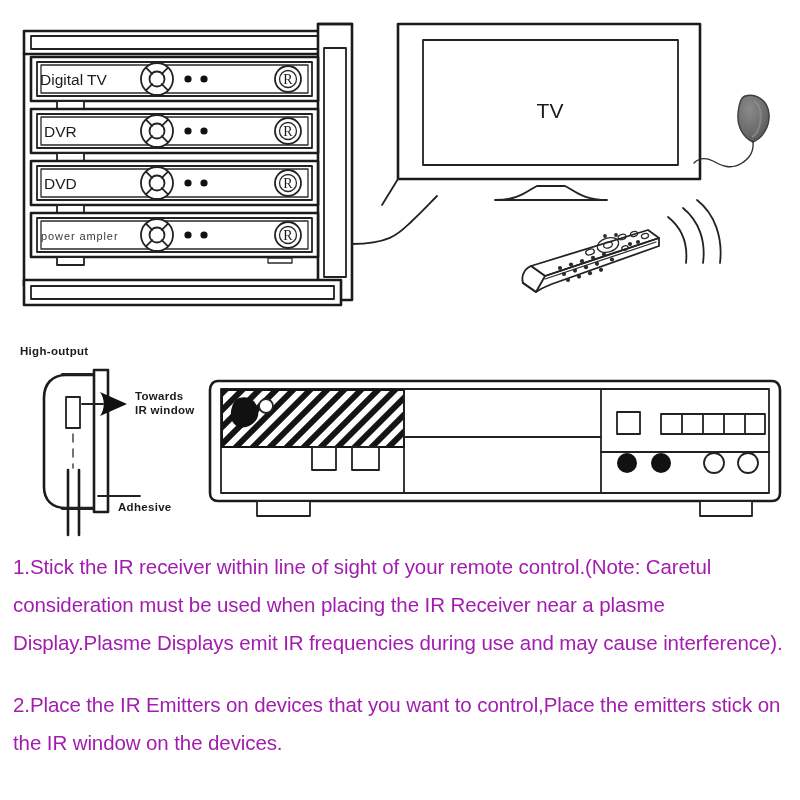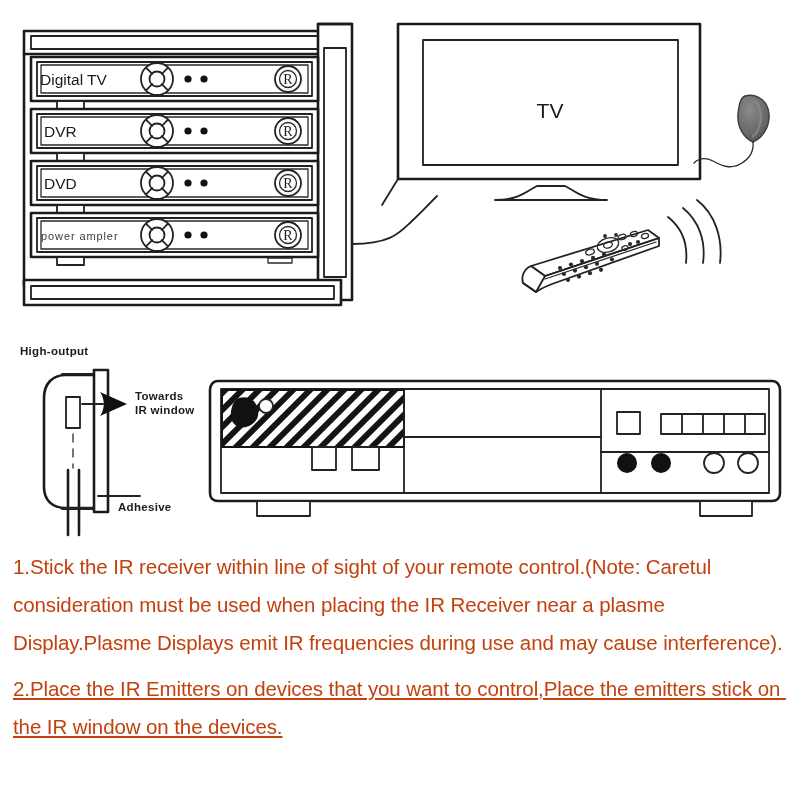--- a/index.html
+++ b/index.html
@@ -98,27 +98,26 @@
     position: absolute;
     left: 13px;
     top: 548px;
     width: 775px;
   }
   .para {
     margin: 0 0 8px 0;
     font-family: "Liberation Sans", sans-serif;
     font-size: 20.5px;
     line-height: 38px;
-    color: #c2410c;
+    color: #a21caf;
     letter-spacing: -0.1px;
     white-space: pre-wrap;
   }
   .para.second {
-    margin-top: 8px;
-    text-decoration: underline;
+    margin-top: 24px;
   }
 </style>
 </head>
 <body>
 
 <div id="page">
 
   <svg id="diagram" viewBox="0 0 800 800" xmlns="http://www.w3.org/2000/svg">
 
     <defs>

